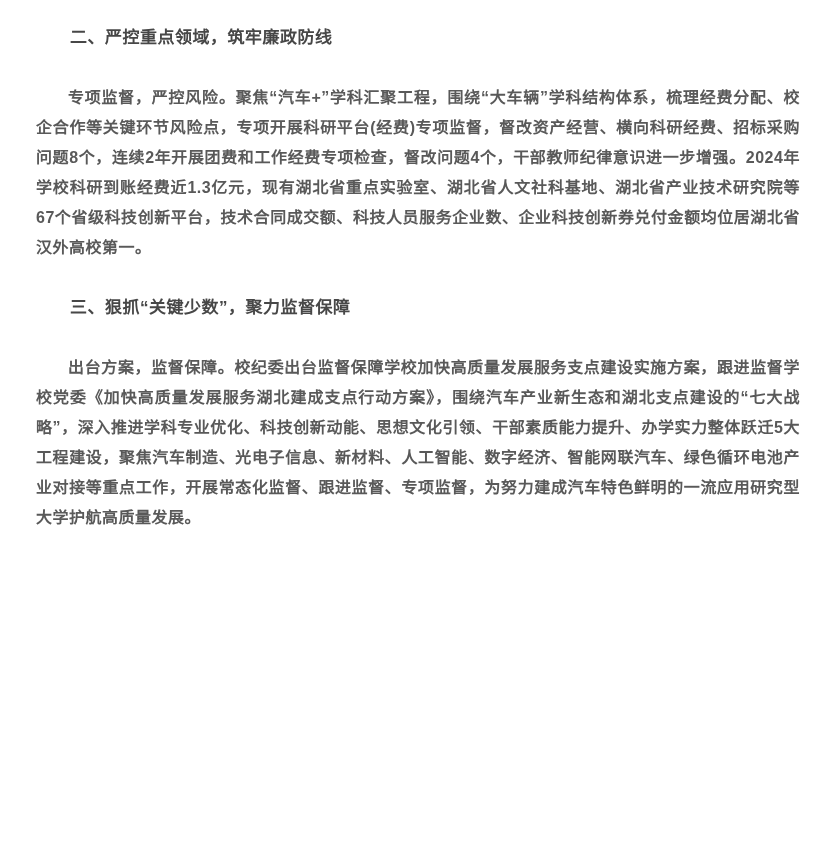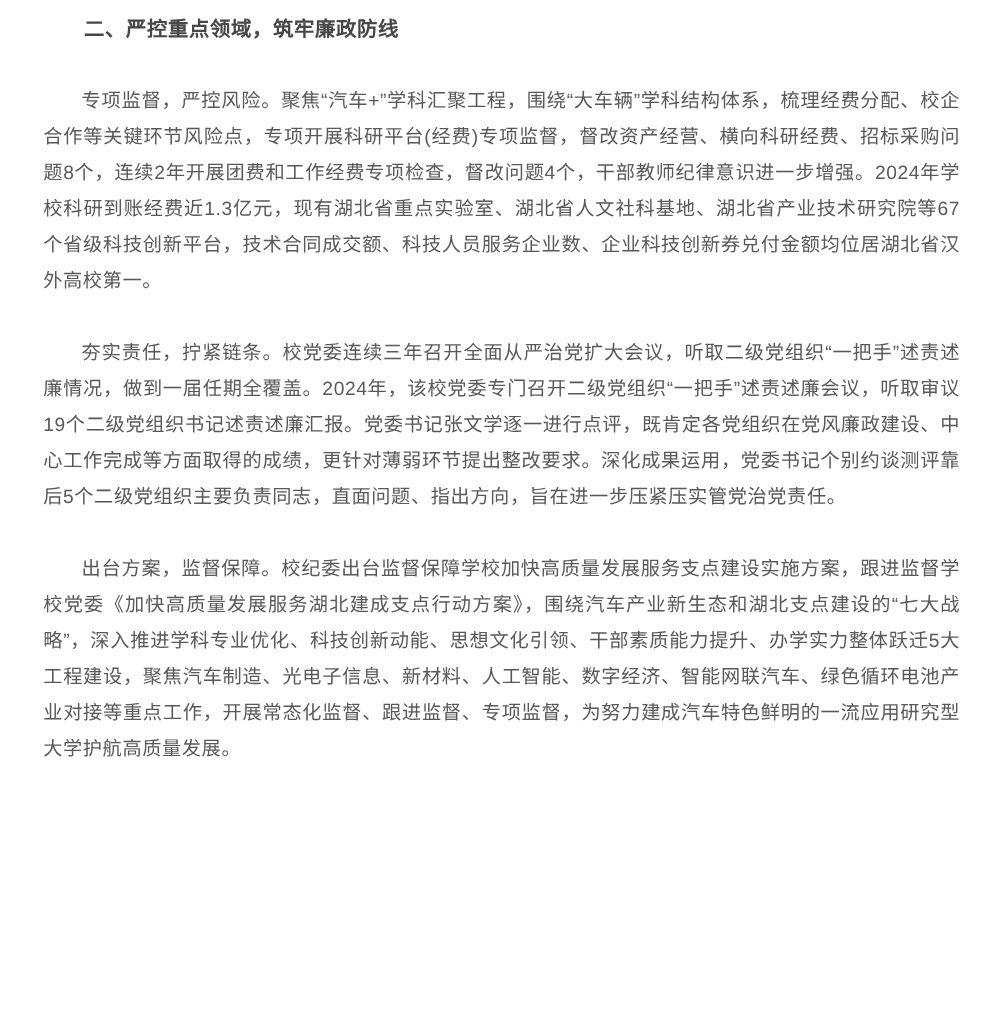--- a/index.html
+++ b/index.html
@@ -27,38 +27,39 @@
   .section-heading {
     margin: 30px 0;
     font-size: 17px;
     font-weight: bold;
     color: var(--heading-color);
     text-indent: 2em;
     line-height: 30px;
     text-align: left;
   }
   .doc section:first-child .section-heading {
-    margin-top: 3px;
+    margin-top: 16px;
   }
   .paragraph {
     margin: 30px 0;
     text-indent: 2em;
+    font-weight: bold;
   }
   .doc section:last-child .paragraph:last-child {
     margin-bottom: 0;
   }
 </style>
 </head>
 <body>
 
 <main class="doc">
 
   <section>
     <h2 class="section-heading">二、严控重点领域，筑牢廉政防线</h2>
     <p class="paragraph">专项监督，严控风险。聚焦“汽车+”学科汇聚工程，围绕“大车辆”学科结构体系，梳理经费分配、校企合作等关键环节风险点，专项开展科研平台(经费)专项监督，督改资产经营、横向科研经费、招标采购问题8个，连续2年开展团费和工作经费专项检查，督改问题4个，干部教师纪律意识进一步增强。2024年学校科研到账经费近1.3亿元，现有湖北省重点实验室、湖北省人文社科基地、湖北省产业技术研究院等67个省级科技创新平台，技术合同成交额、科技人员服务企业数、企业科技创新券兑付金额均位居湖北省汉外高校第一。</p>
   </section>
 
   <section>
-    <p class="paragraph">夯实责任，拧紧链条。校党委连续三年召开全面从严治党扩大会议，听取二级党组织“一把手”述责述廉情况，做到一届任期全覆盖。2024年，该校党委专门召开二级党组织“一把手”述责述廉会议，听取审议19个二级党组织书记述责述廉汇报。党委书记张文学逐一进行点评，既肯定各党组织在党风廉政建设、中心工作完成等方面取得的成绩，更针对薄弱环节提出整改要求。深化成果运用，党委书记个别约谈测评靠后5个二级党组织主要负责同志，直面问题、指出方向，旨在进一步压紧压实管党治党责任。</p>
+    <h2 class="section-heading">三、狠抓“关键少数”，聚力监督保障</h2>
     <p class="paragraph">出台方案，监督保障。校纪委出台监督保障学校加快高质量发展服务支点建设实施方案，跟进监督学校党委《加快高质量发展服务湖北建成支点行动方案》，围绕汽车产业新生态和湖北支点建设的“七大战略”，深入推进学科专业优化、科技创新动能、思想文化引领、干部素质能力提升、办学实力整体跃迁5大工程建设，聚焦汽车制造、光电子信息、新材料、人工智能、数字经济、智能网联汽车、绿色循环电池产业对接等重点工作，开展常态化监督、跟进监督、专项监督，为努力建成汽车特色鲜明的一流应用研究型大学护航高质量发展。</p>
   </section>
 
 </main>
 
 </body></html>

